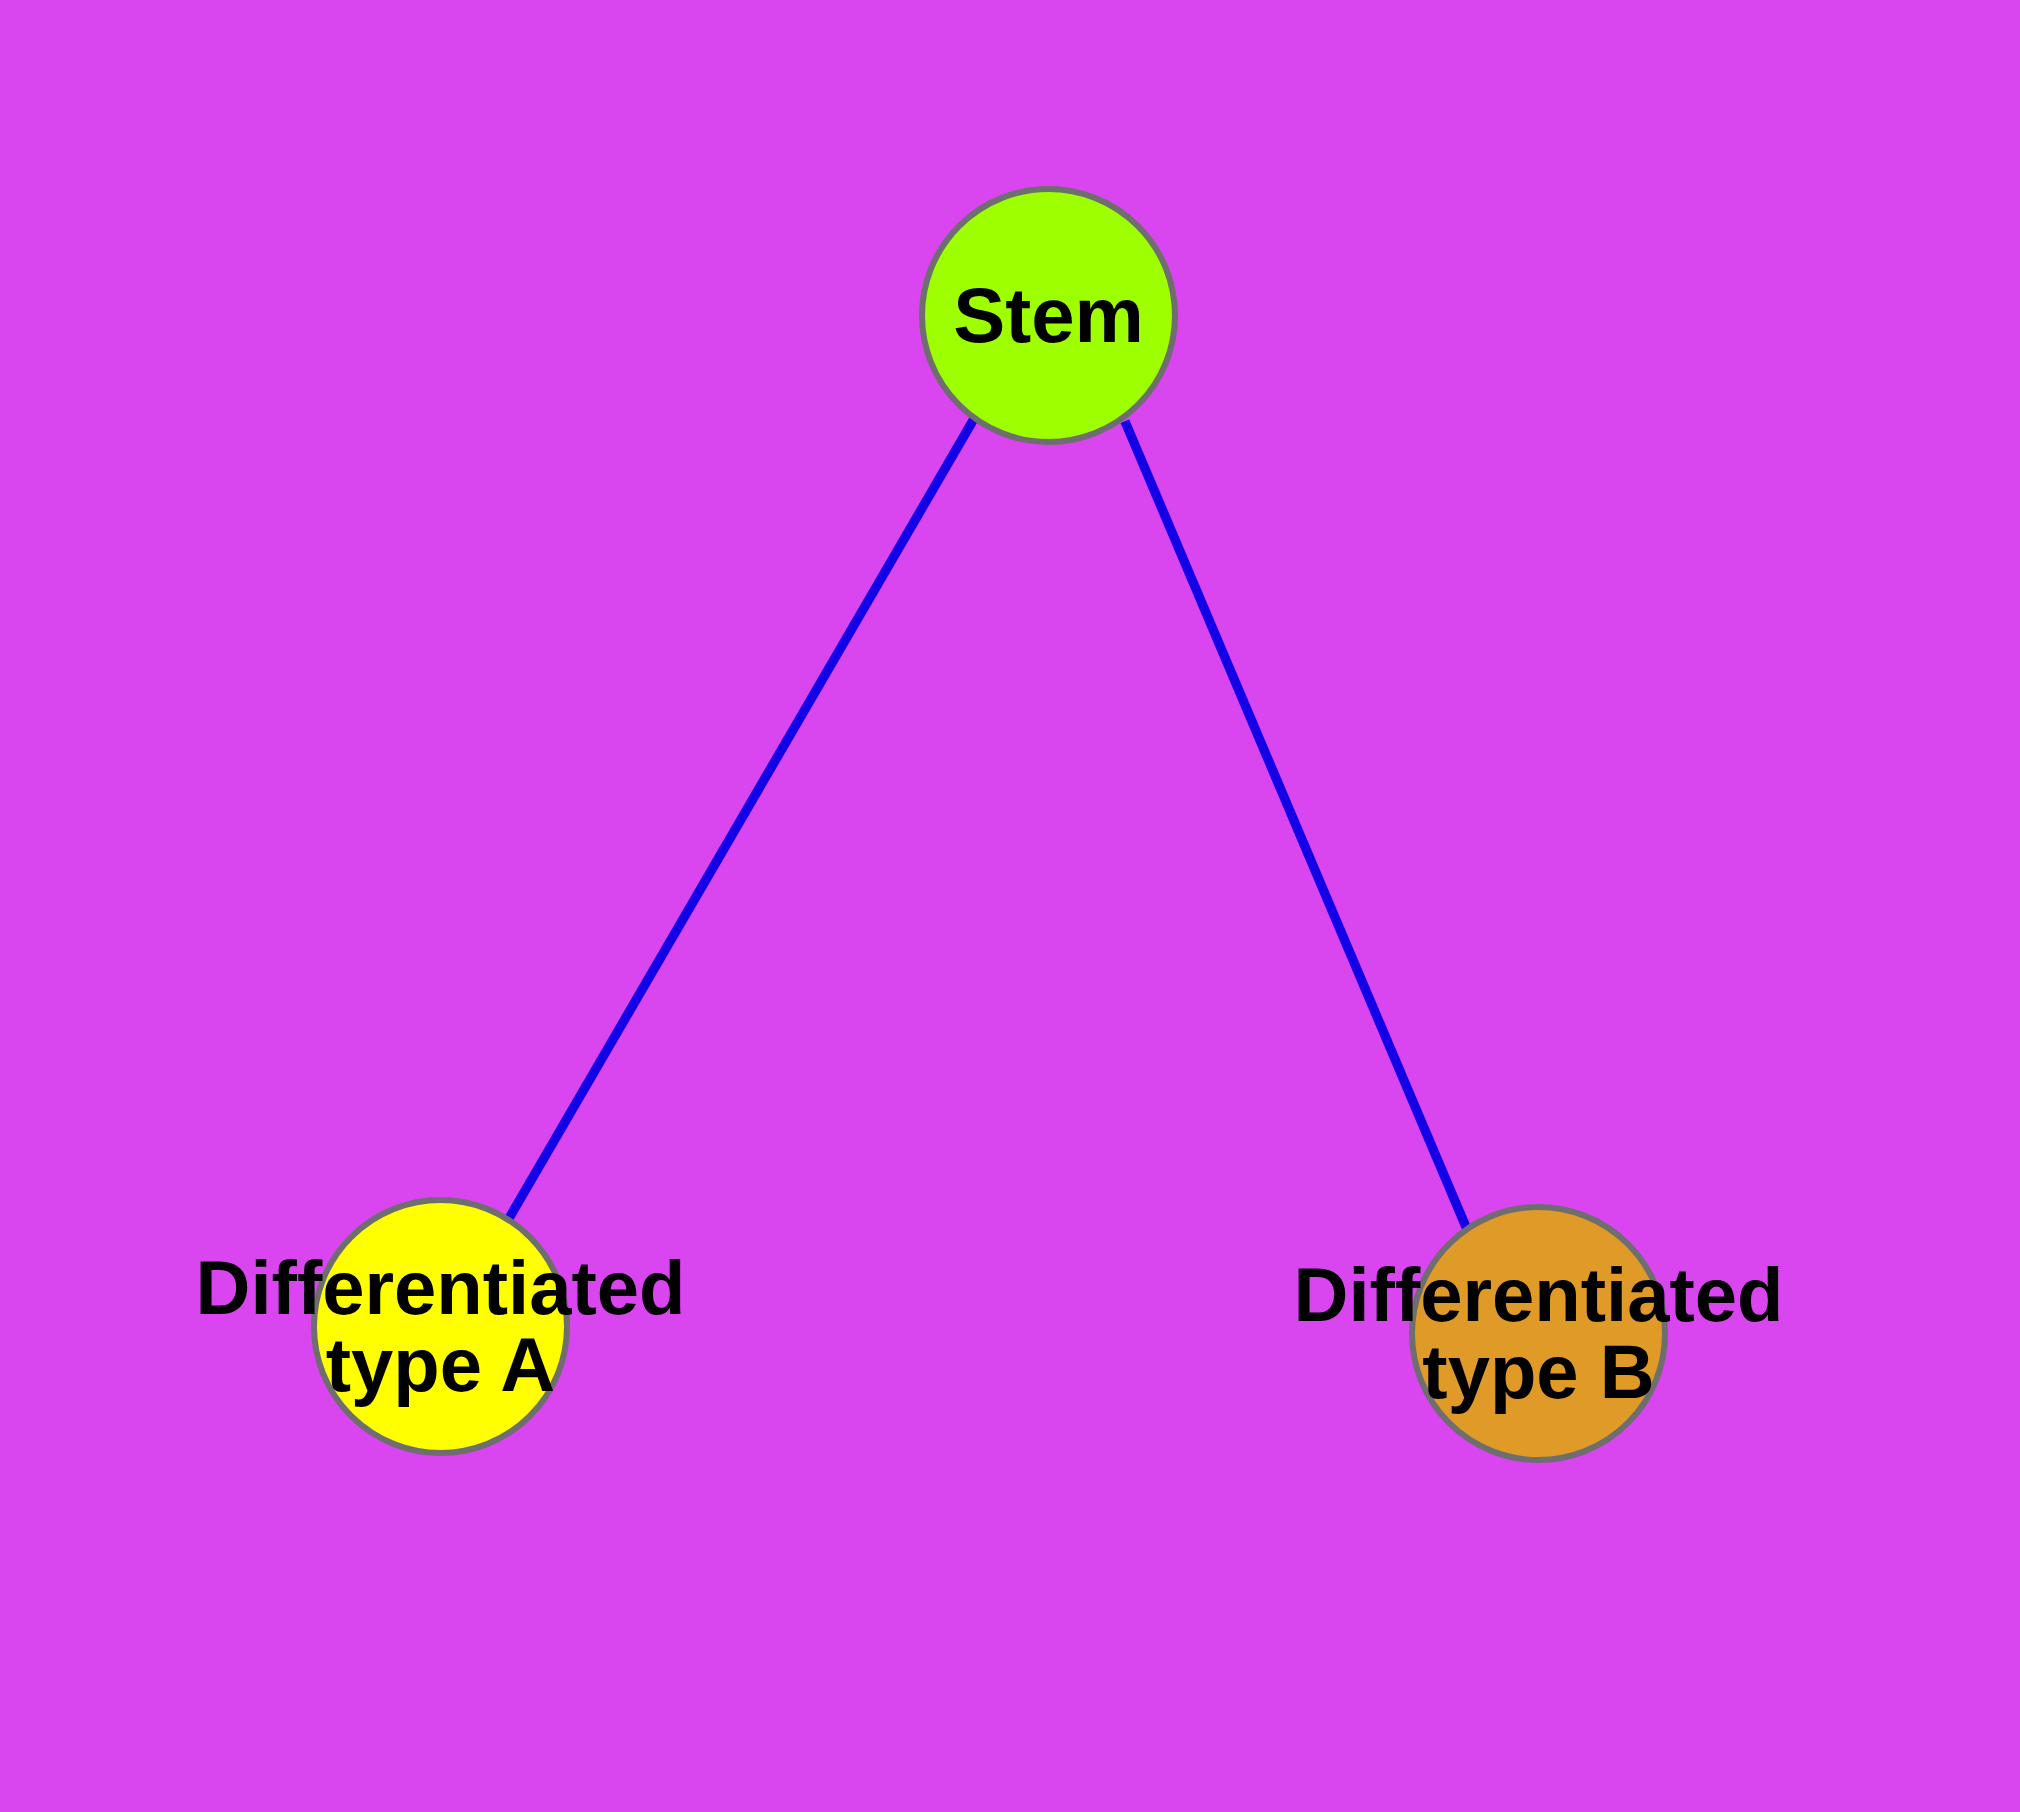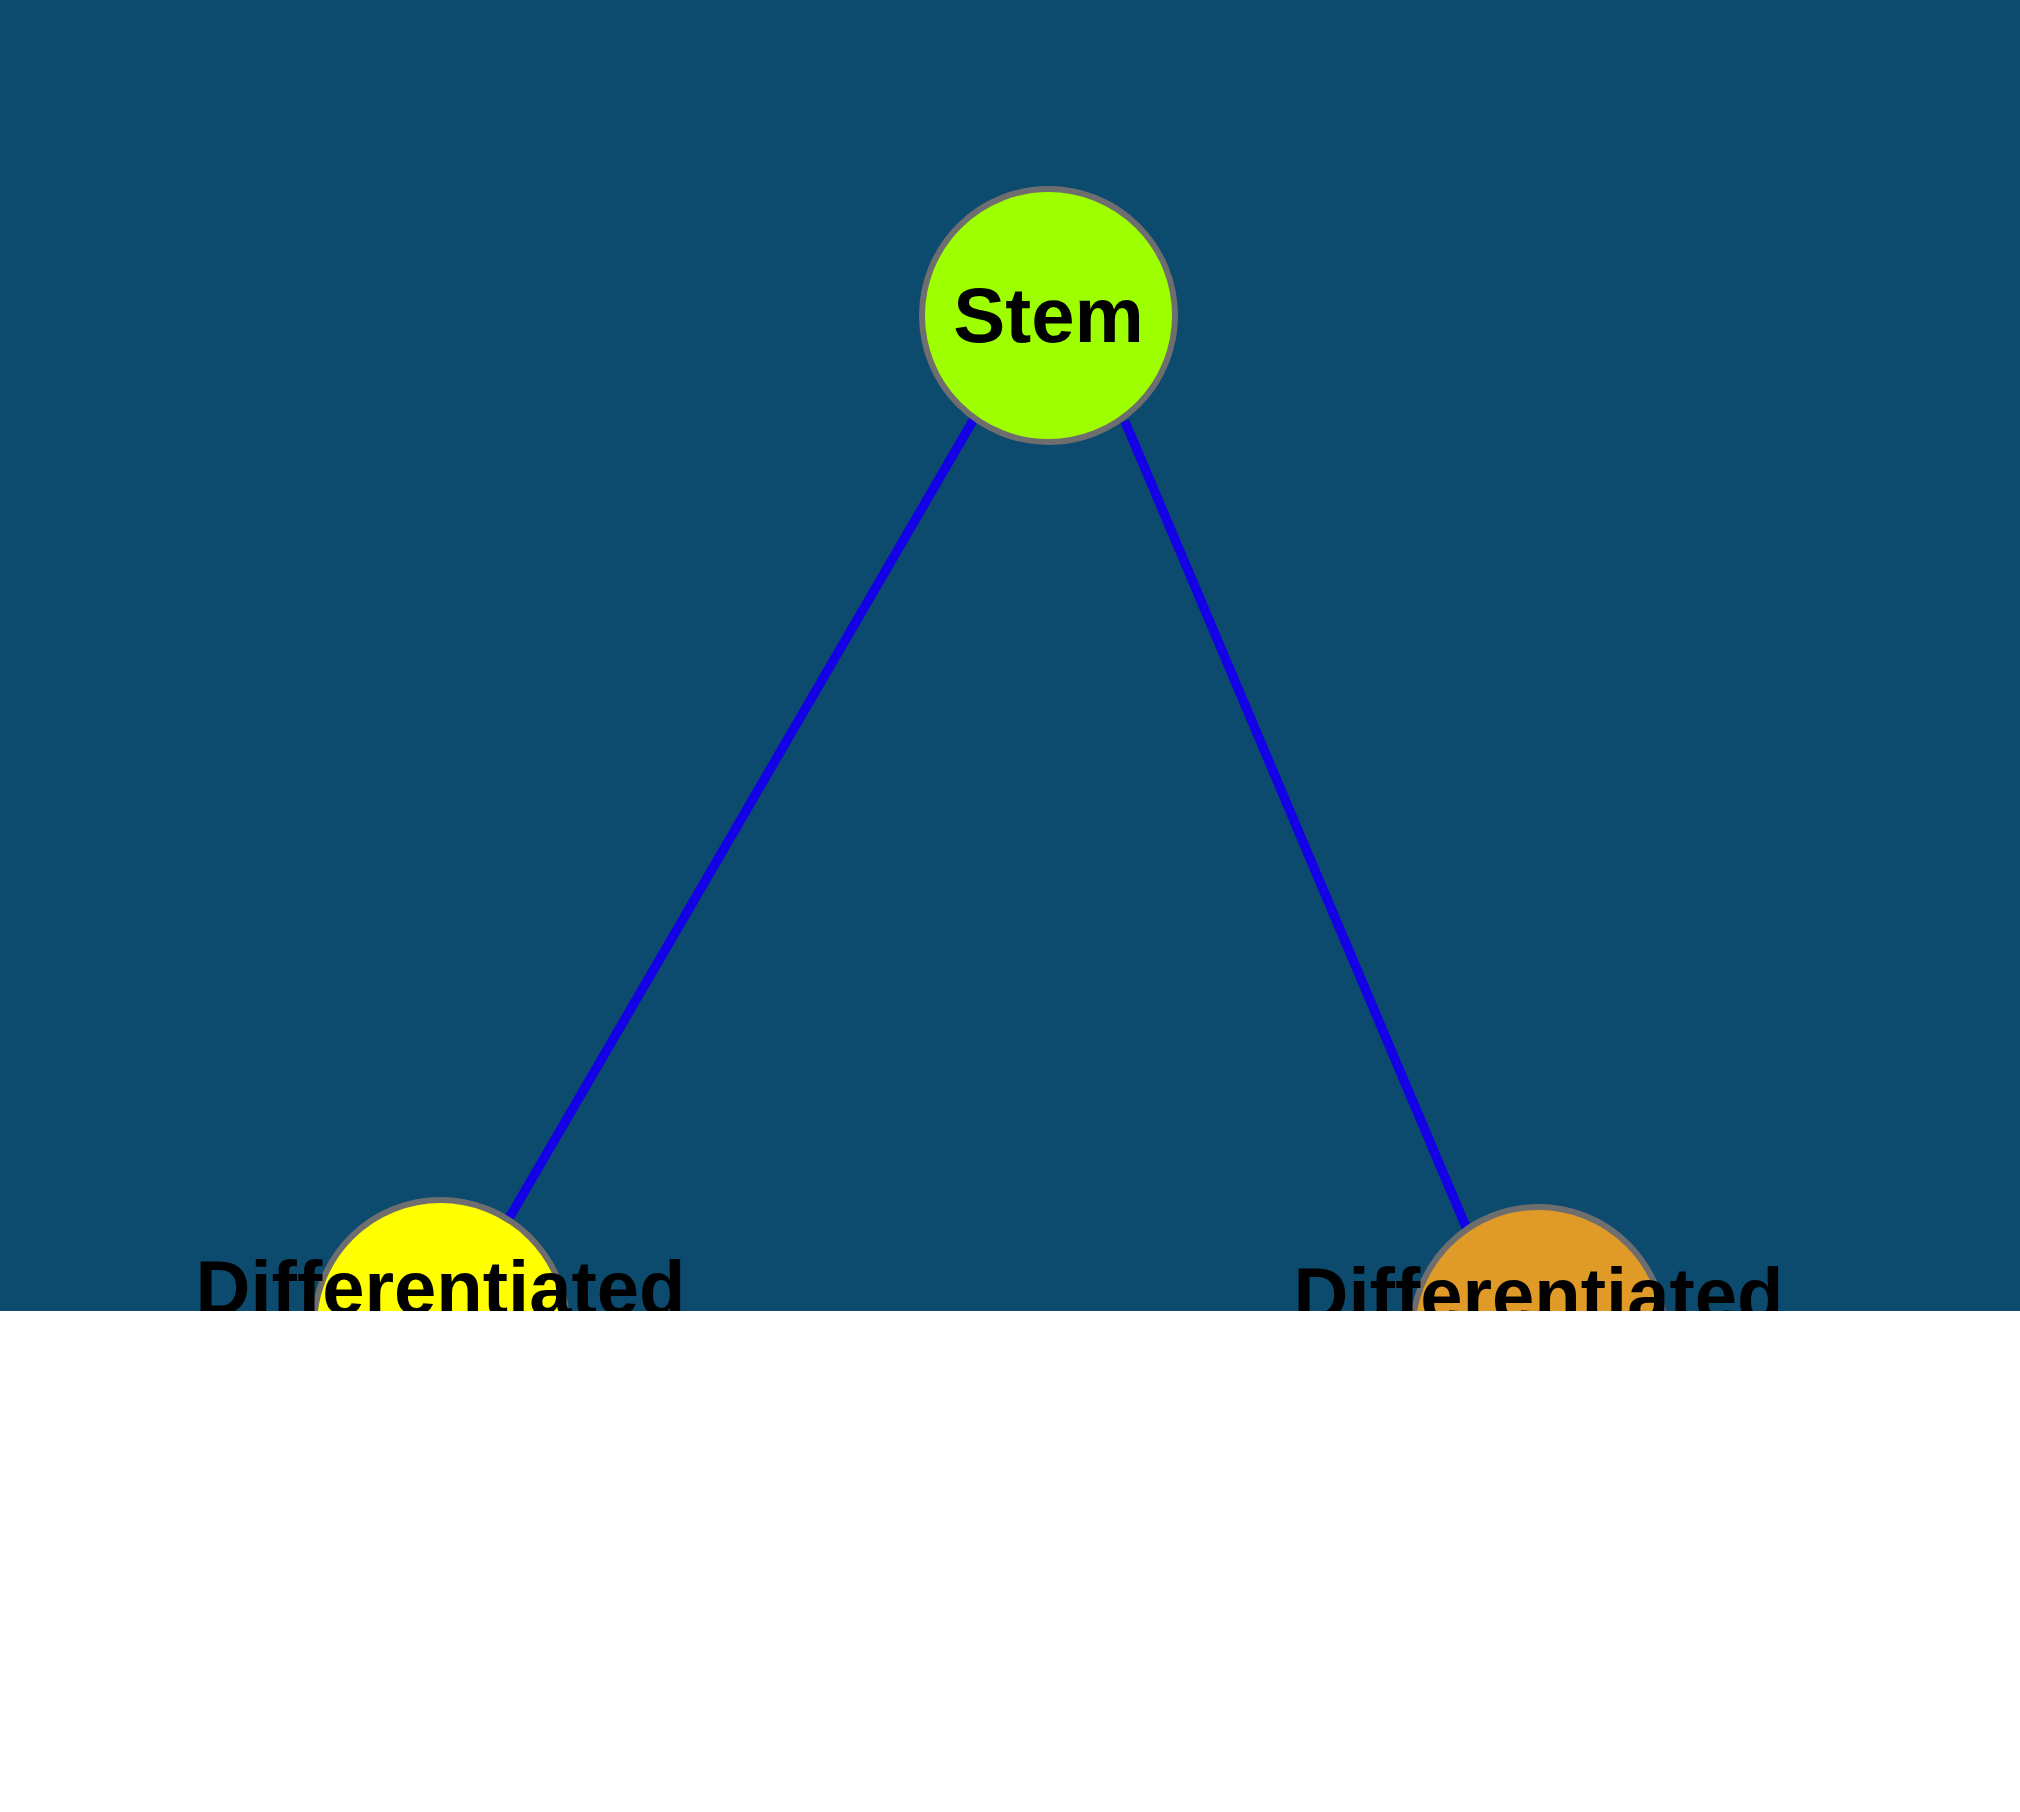--- a/index.html
+++ b/index.html
@@ -3,22 +3,22 @@
 <meta charset="utf-8">
 <style>
   html, body {
     margin: 0;
     padding: 0;
     background: #ffffff;
   }
   #canvas {
     position: relative;
     width: 2021px;
-    height: 1311px;
-    background: #0c4a6e;
+    height: 1812px;
+    background: #d946ef;
     overflow: hidden;
     font-family: "Liberation Sans", sans-serif;
   }
   #edges-layer {
     position: absolute;
     left: 0;
     top: 0;
     width: 2021px;
     height: 1812px;
   }

